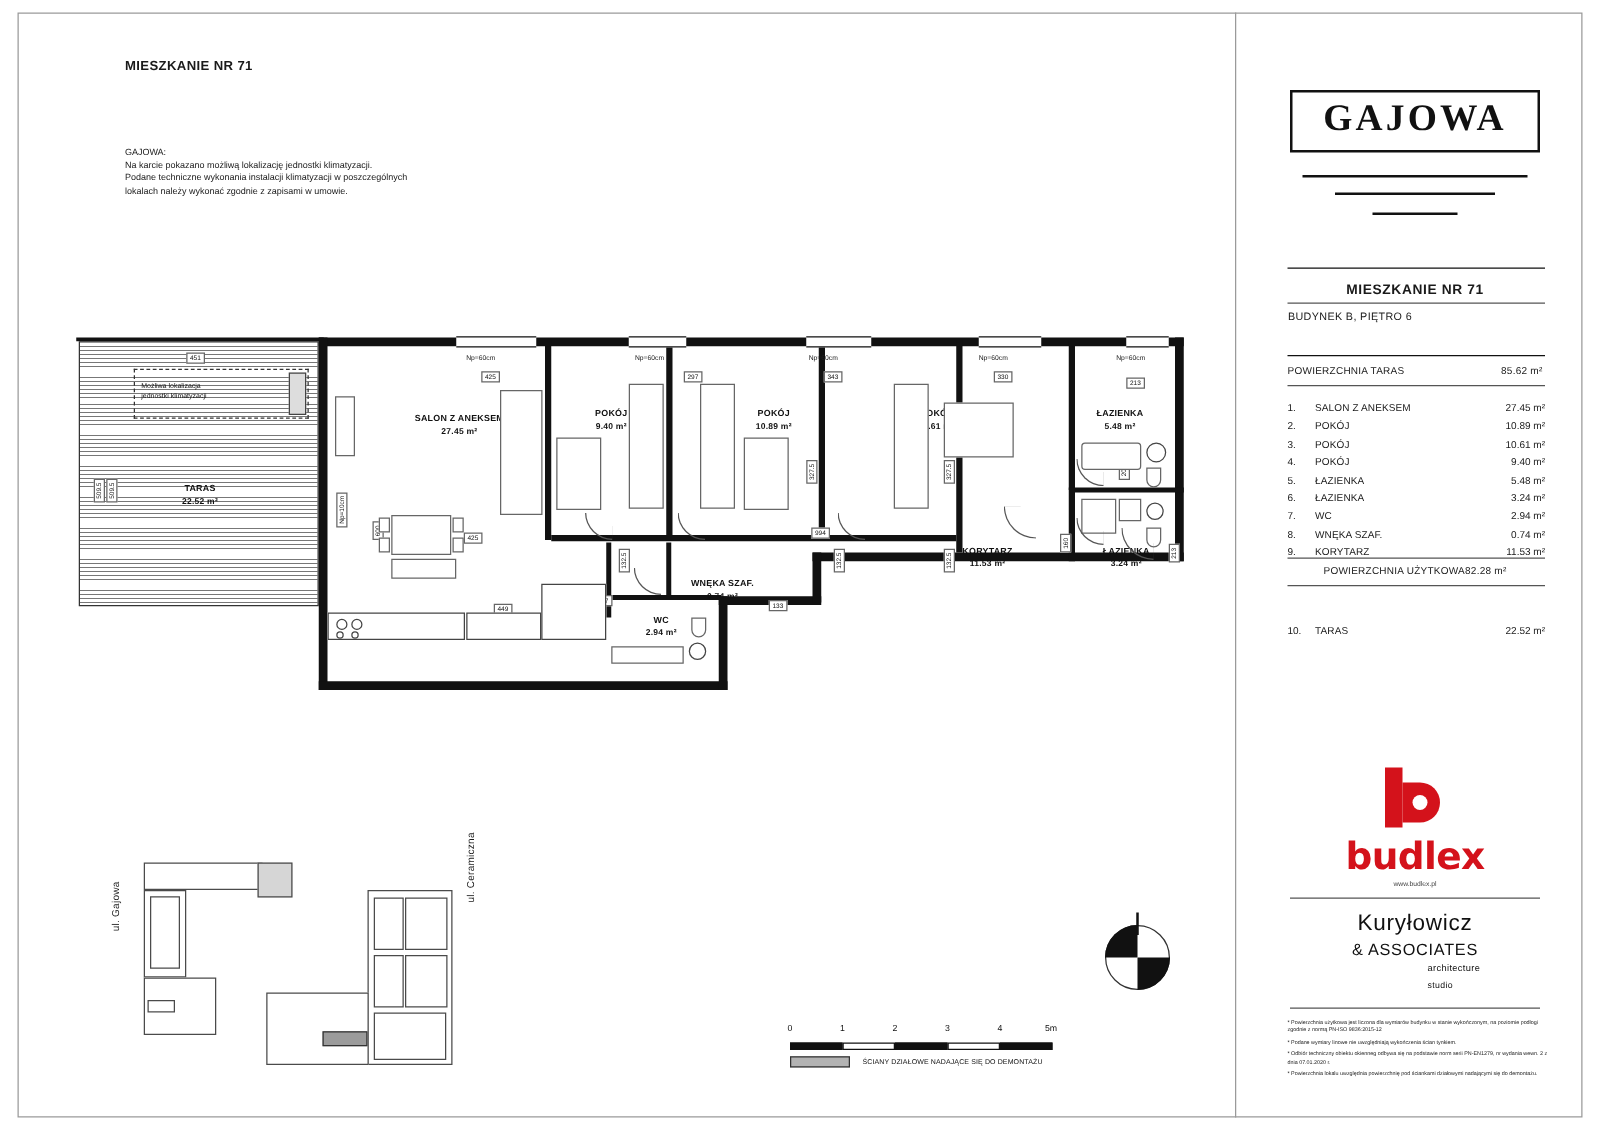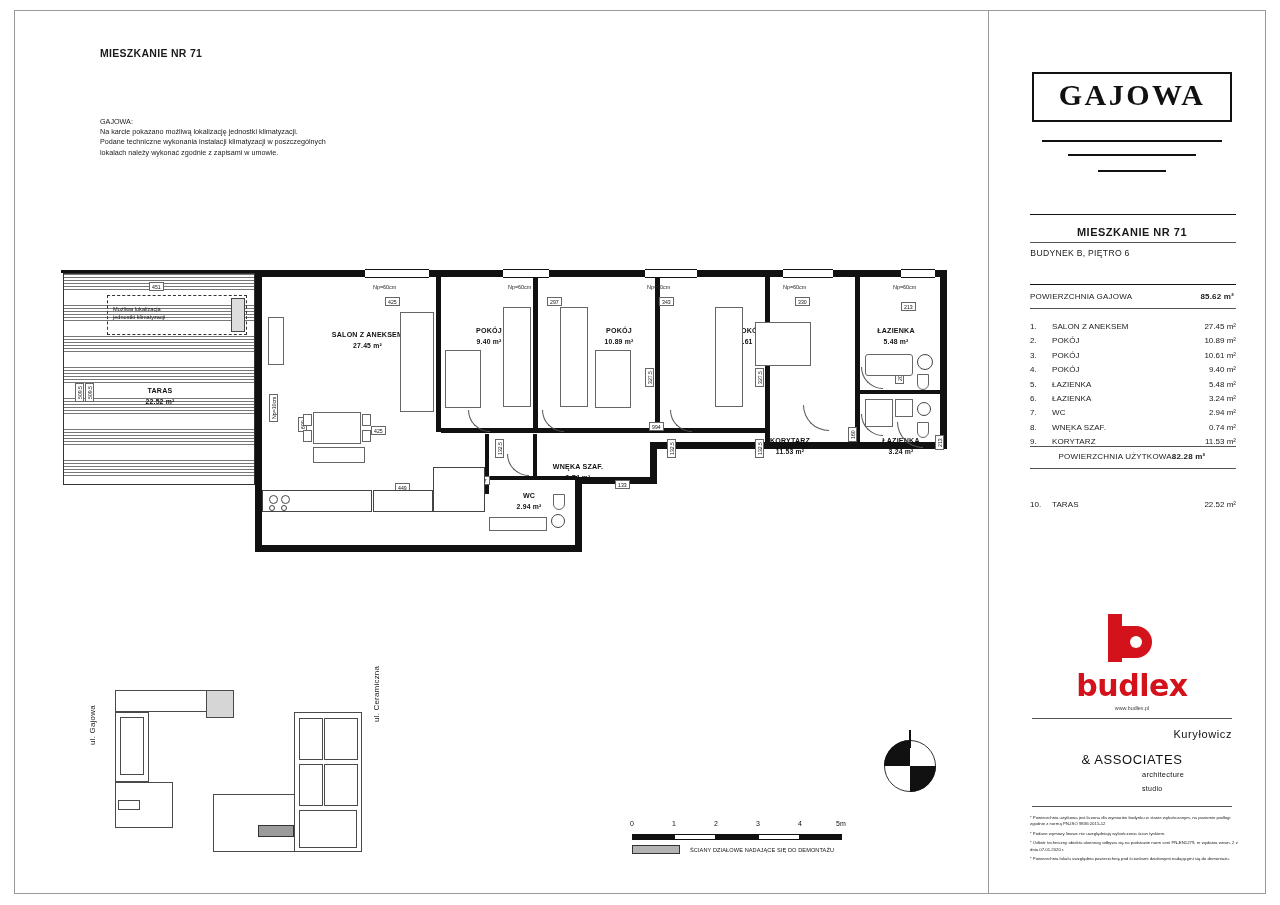--- a/index.html
+++ b/index.html
@@ -227,21 +227,21 @@
 
   .row-head {
     position: absolute;
     left: 1030px;
     width: 204px;
     font-size: 8px;
     display: flex; justify-content: space-between;
     letter-spacing: .2px;
   }
   .row-head .lbl { font-weight: normal; }
-  .row-head .val { font-weight: bold; }
+  .row-head .val { font-weight: normal; }
 
   .rooms-list {
     position: absolute;
     left: 1030px; top: 322px;
     width: 206px;
     font-size: 8px;
   }
   .rooms-list .r {
     display: flex;
     align-items: baseline;
@@ -267,22 +267,22 @@
     letter-spacing: -.5px;
   }
   .budlex-url {
     position: absolute;
     left: 1032px; top: 705px;
     width: 200px; text-align: center;
     font-size: 5.4px; color: #444;
   }
   .arch1 {
     position: absolute; left: 1032px; top: 728px;
-    width: 200px; text-align: right;
-    font-size: 11px; letter-spacing: .6px; color: #111;
+    width: 200px; text-align: center;
+    font-size: 18px; letter-spacing: .6px; color: #111;
   }
   .arch2 {
     position: absolute; left: 1032px; top: 752px;
     width: 200px; text-align: center;
     font-size: 13px; letter-spacing: .6px; color: #111;
   }
   .arch3 {
     position: absolute; left: 1142px; top: 770px;
     width: 92px; text-align: left;
     font-size: 7.4px; letter-spacing: .3px; color: #111;
@@ -529,21 +529,21 @@
   <div class="logo-rule" style="left:1068px; top:154px; width:128px;"></div>
   <div class="logo-rule" style="left:1098px; top:170px; width:68px;"></div>
 
   <div class="hr" style="left:1030px; top:214px; width:206px;"></div>
   <div class="tb-title">MIESZKANIE NR 71</div>
   <div class="hr light" style="left:1030px; top:242px; width:206px;"></div>
   <div class="tb-sub">BUDYNEK B, PIĘTRO 6</div>
   <div class="hr" style="left:1030px; top:284px; width:206px;"></div>
 
   <div class="row-head" style="top:292px;">
-    <span class="lbl">POWIERZCHNIA GAJOWA</span>
+    <span class="lbl">POWIERZCHNIA TARAS</span>
     <span class="val">85.62 m²</span>
   </div>
   <div class="hr light" style="left:1030px; top:308px; width:206px;"></div>
 
   <div class="rooms-list">
     <div class="r">
       <span class="num">1.</span>
       <span class="nm">SALON Z ANEKSEM</span>
       <span class="ar">27.45 m²</span>
     </div>

